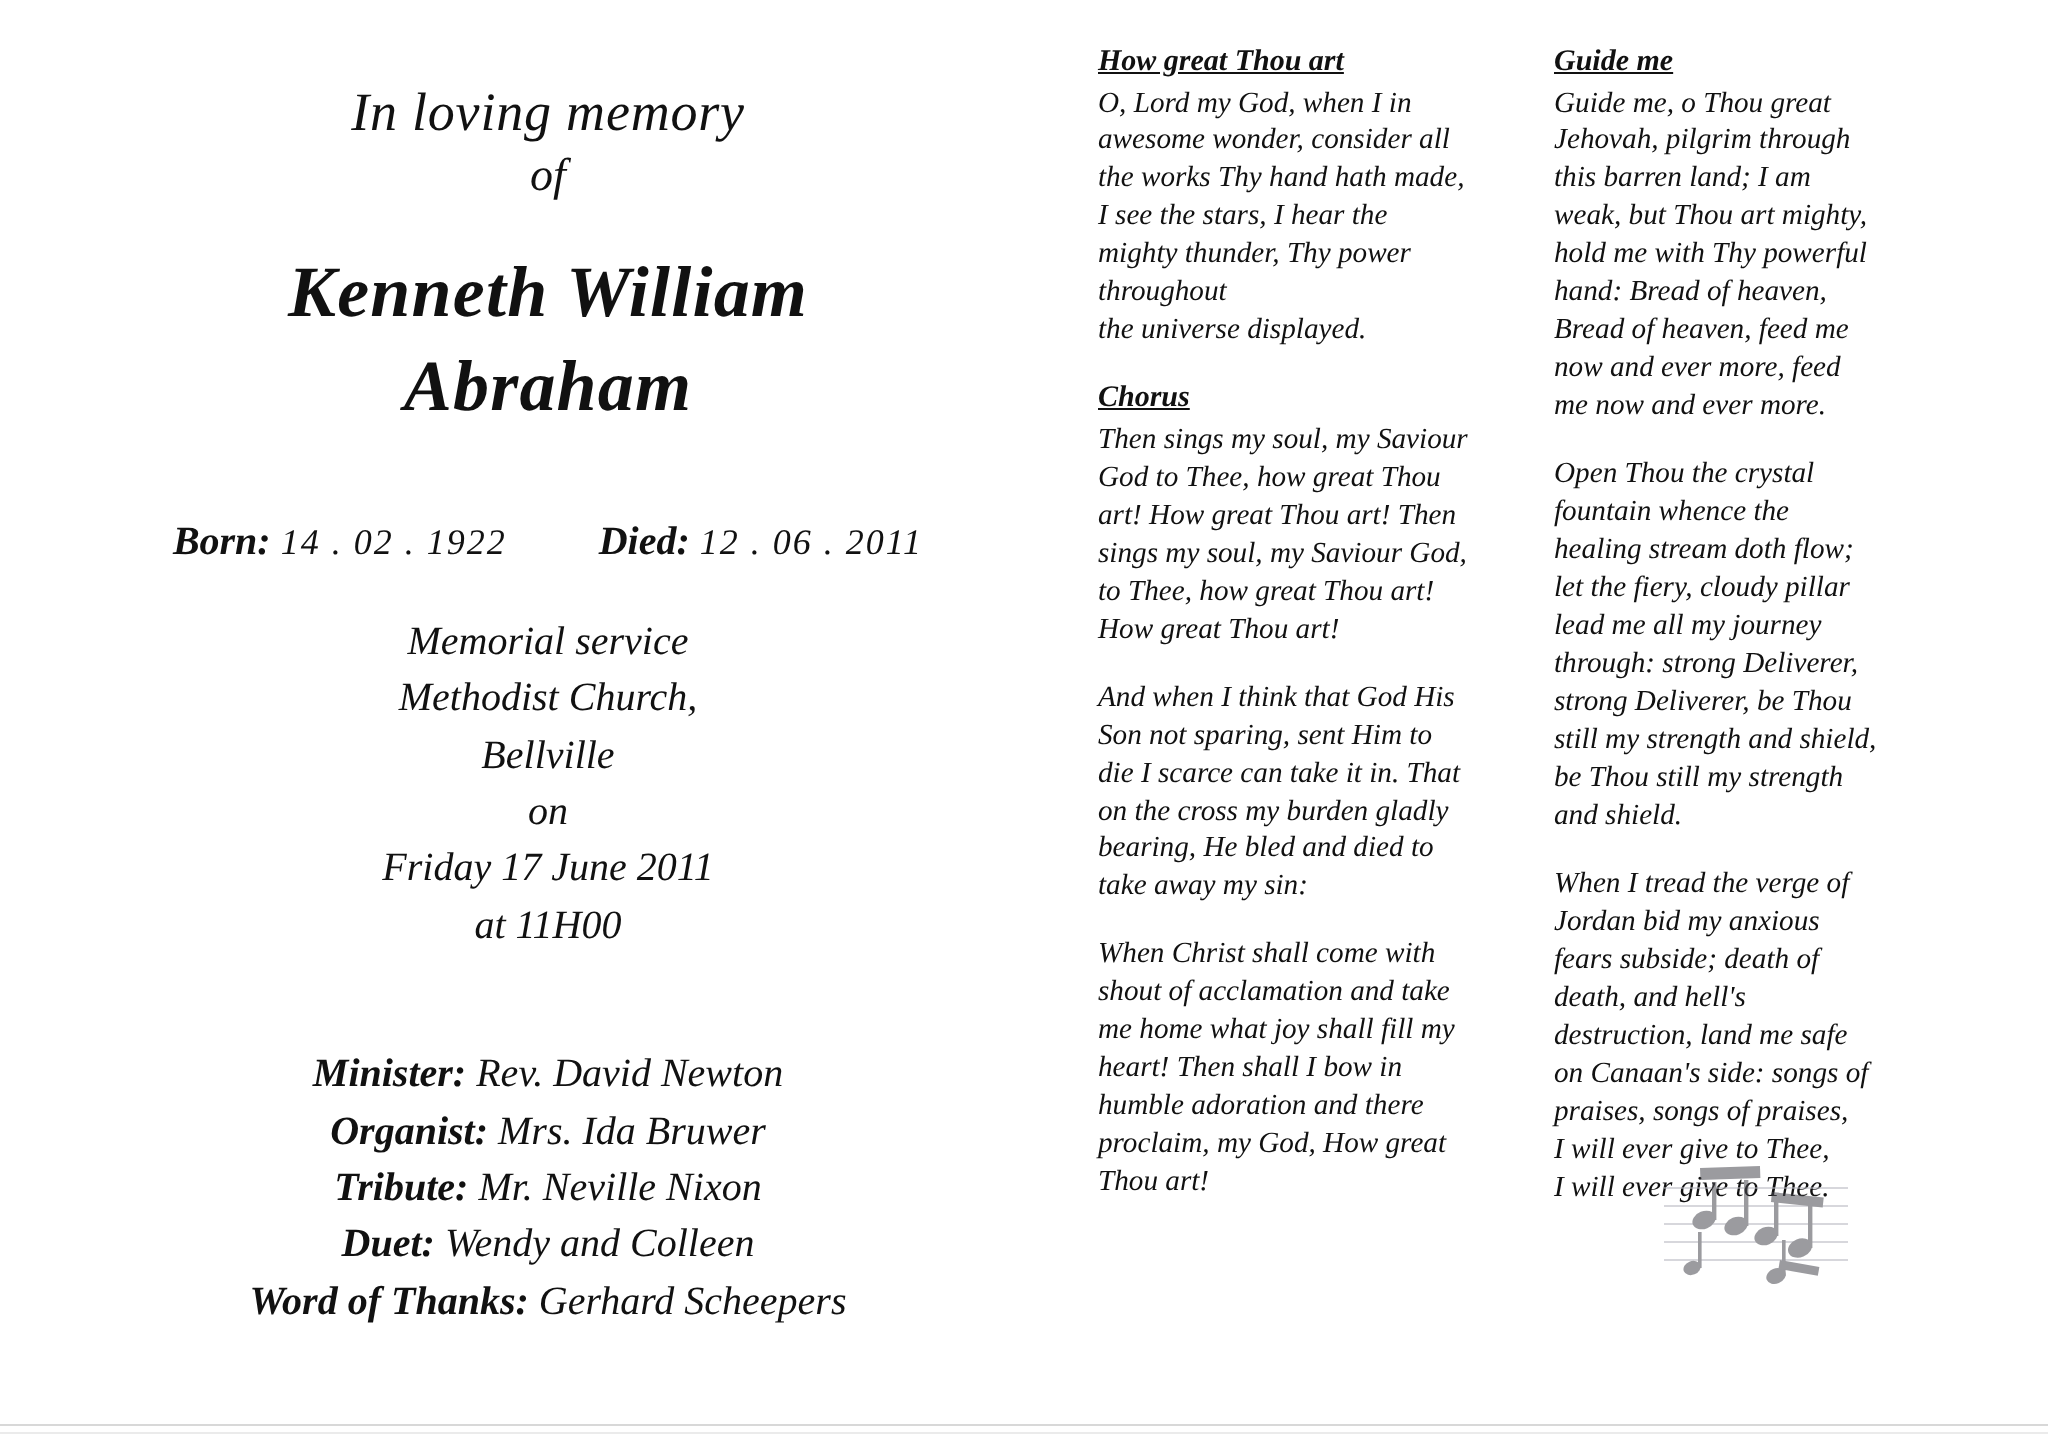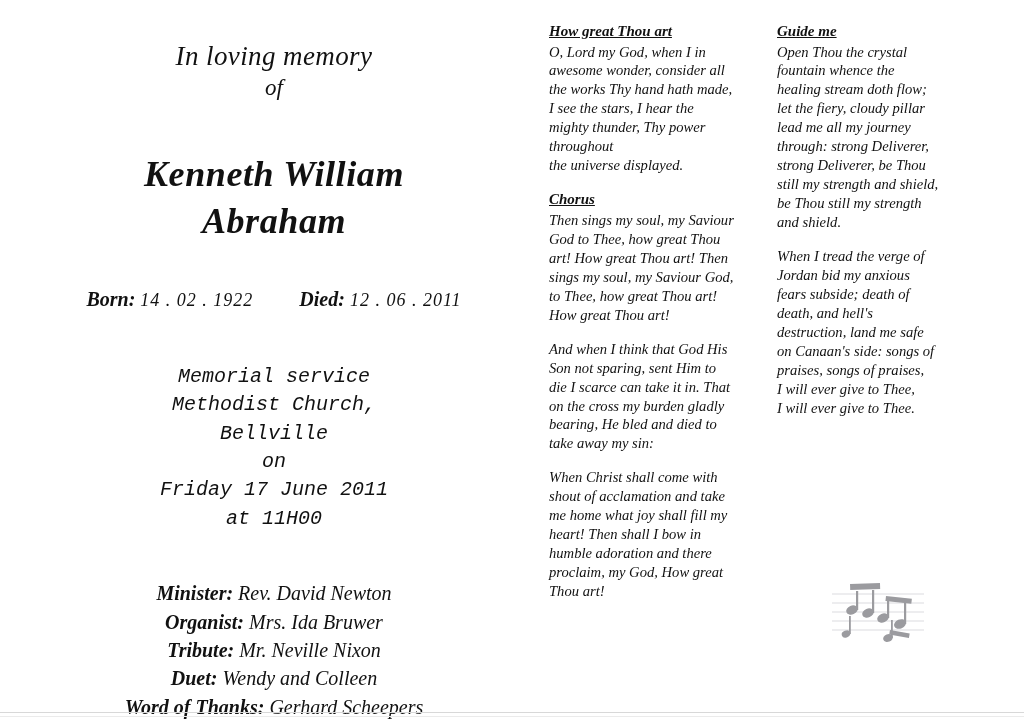--- a/index.html
+++ b/index.html
@@ -52,21 +52,21 @@
     font-size: 23px;
     line-height: 1.3;
   }
   .deceased-name {
     font-family: "Liberation Serif", serif;
     font-style: italic;
     font-weight: bold;
     font-size: 36px;
     line-height: 1.32;
     letter-spacing: 0.6px;
-    margin-top: 48px;
+    margin-top: 20px;
   }
   .dates-row {
     margin-top: 42px;
     font-size: 20px;
     font-style: italic;
     display: flex;
     justify-content: center;
     gap: 46px;
     align-items: flex-end;
   }
@@ -77,25 +77,24 @@
     font-weight: bold;
     font-style: italic;
     font-size: 20px;
   }
   .dates-row .date-value {
     font-style: italic;
     font-size: 18px;
     letter-spacing: 1px;
   }
   .service-block {
-    margin-top: 52px;
+    margin-top: 24px;
     font-style: italic;
     font-size: 20px;
     line-height: 1.42;
-    font-family: Liberation Mono, monospace;
   }
   .service-block div { white-space: nowrap; }
   .roles-block {
     margin-top: 46px;
     font-style: italic;
     font-size: 20px;
     line-height: 1.42;
   }
   .roles-block .role-line { white-space: nowrap; }
   .roles-block .role-label { font-weight: bold; font-style: italic; }
@@ -221,20 +220,29 @@
 shout of acclamation and take
 me home what joy shall fill my
 heart! Then shall I bow in
 humble adoration and there
 proclaim, my God, How great
 Thou art!</p>
   </div>
 
   <div class="hymn-col right">
     <span class="hymn-title">Guide me</span>
+    <p class="stanza">Guide me, o Thou great
+Jehovah, pilgrim through
+this barren land; I am
+weak, but Thou art mighty,
+hold me with Thy powerful
+hand: Bread of heaven,
+Bread of heaven, feed me
+now and ever more, feed
+me now and ever more.</p>
     <p class="stanza">Open Thou the crystal
 fountain whence the
 healing stream doth flow;
 let the fiery, cloudy pillar
 lead me all my journey
 through: strong Deliverer,
 strong Deliverer, be Thou
 still my strength and shield,
 be Thou still my strength
 and shield.</p>

